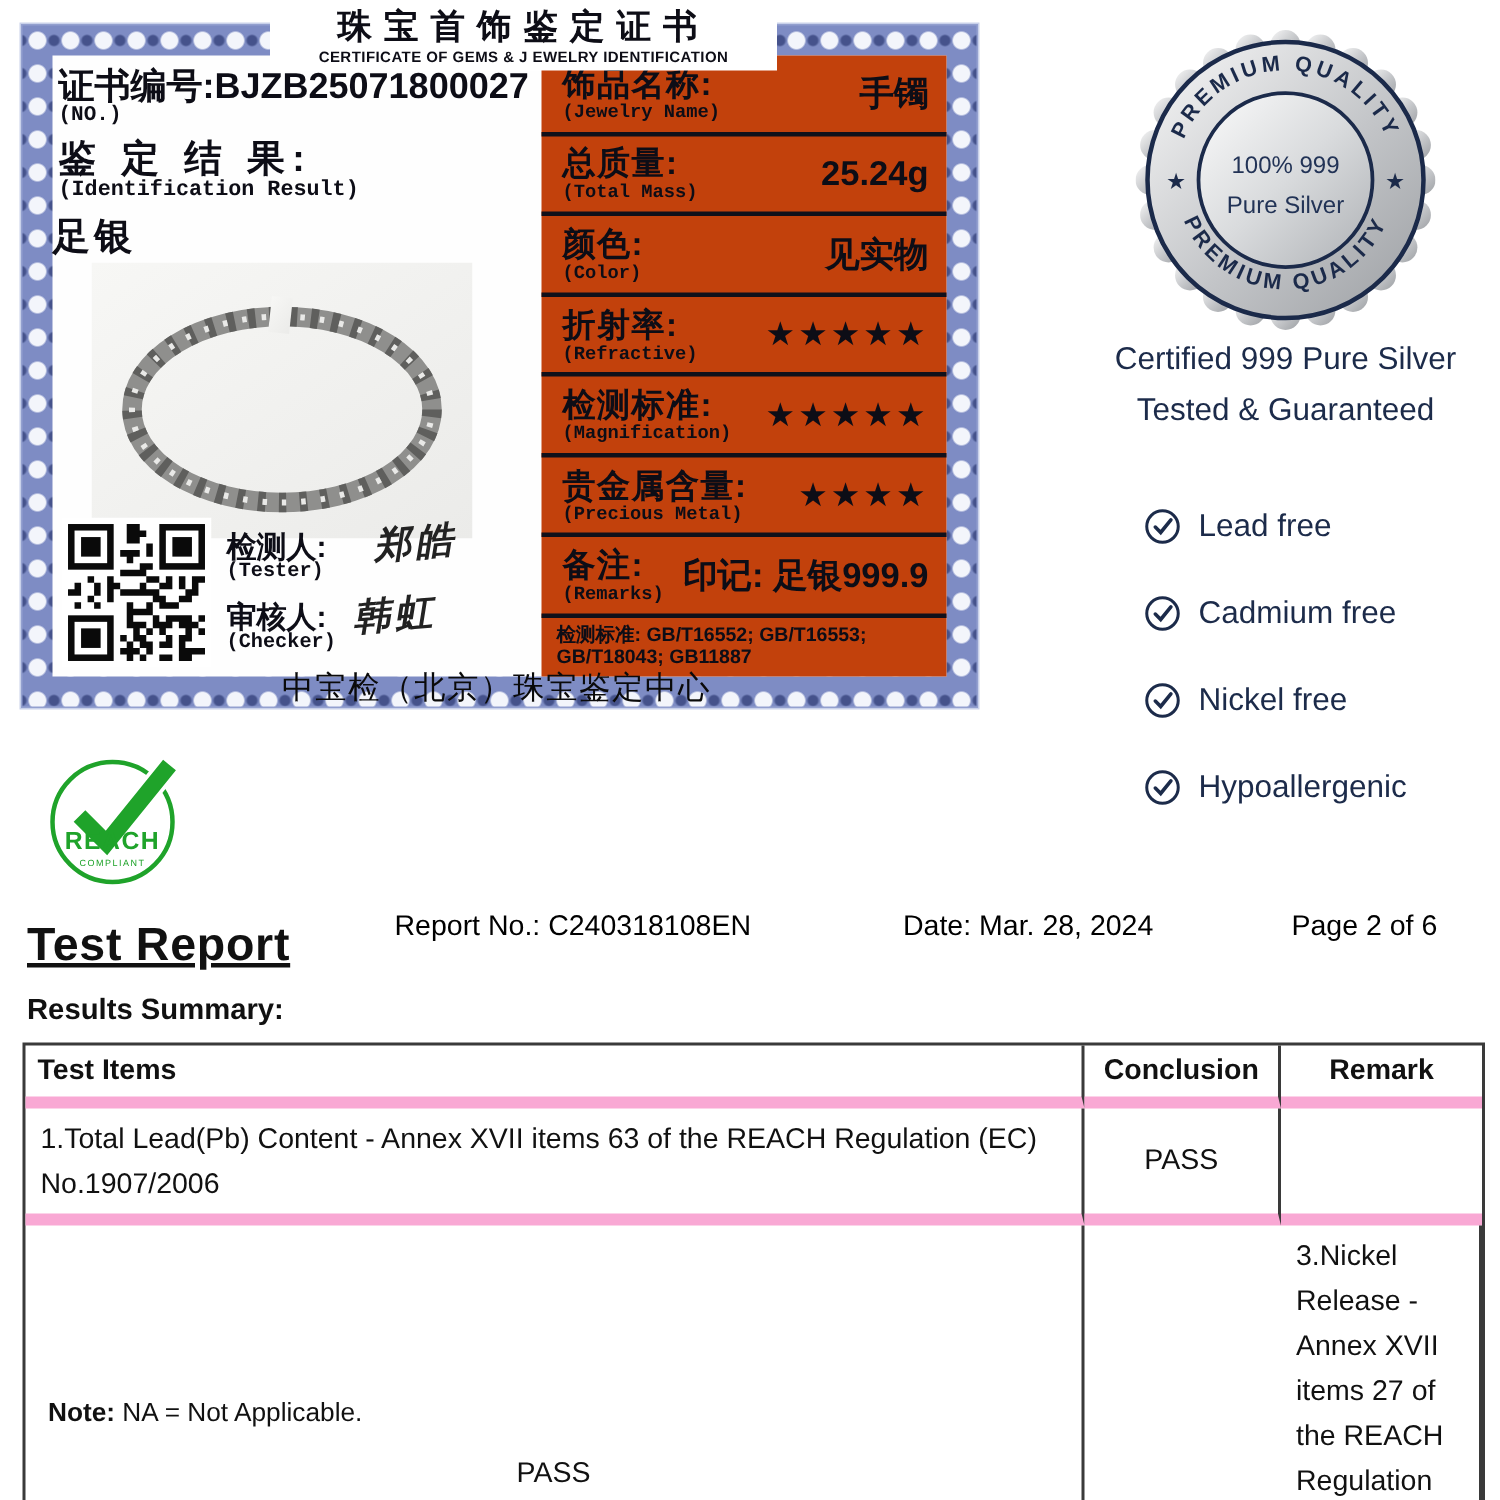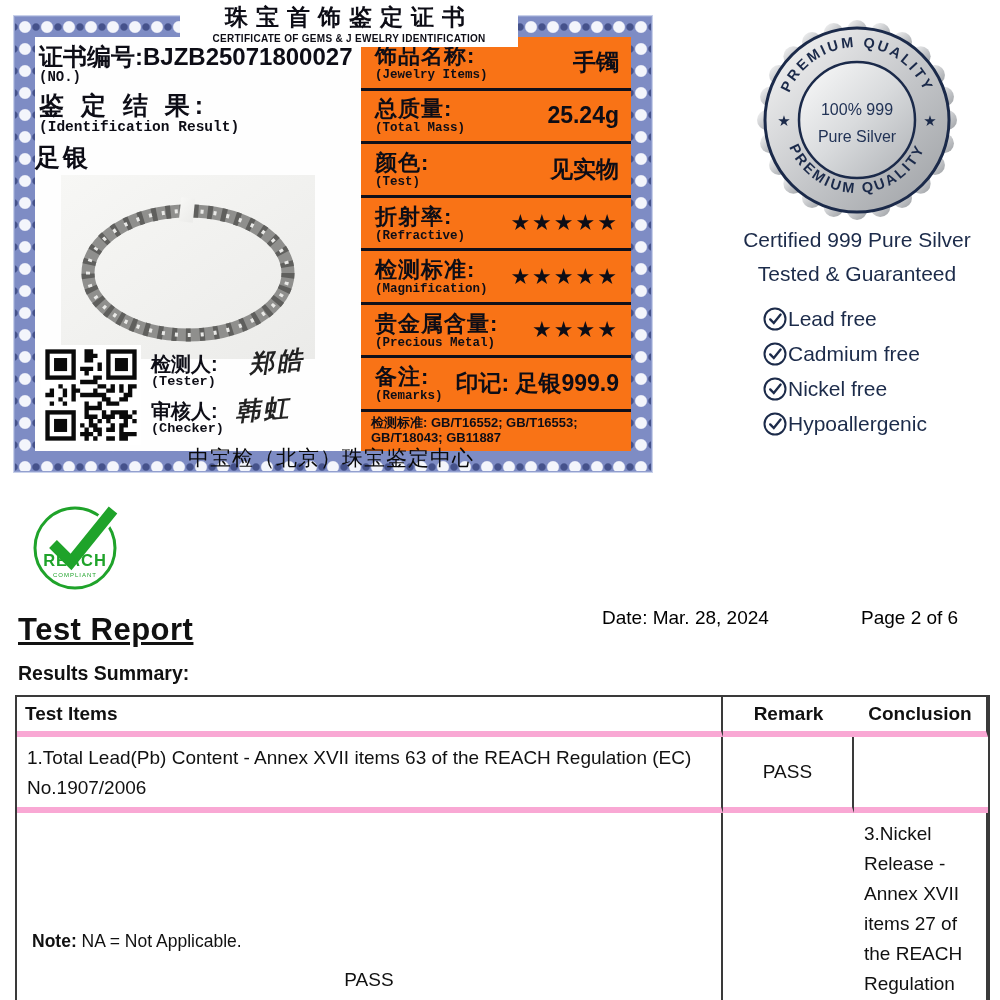--- a/index.html
+++ b/index.html
@@ -11,21 +11,21 @@
   #cert{left:14px;top:16px;width:638px;height:456px;
     background-color:#7e8cc4;
     background-image:
       radial-gradient(circle,#f3f5fb 34%,rgba(243,245,251,0) 42%),
       radial-gradient(circle,#45528b 20%,rgba(69,82,139,0) 28%);
     background-size:22px 22px,22px 22px;
     background-position:0 0,11px 0;
     box-shadow:inset 0 0 0 1px #93a0cf, 0 0 0 1px #c9d1ea;}
   #cert-inner{position:absolute;left:21px;top:21px;right:21px;bottom:21px;background:#fefefe;}
 
-  #cert-table{position:absolute;left:326px;top:0;right:0;bottom:0;background:#f97316;display:flex;flex-direction:column;}
+  #cert-table{position:absolute;left:326px;top:0;right:0;bottom:0;background:#c2410c;display:flex;flex-direction:column;}
   .crow{flex:1;display:flex;align-items:center;justify-content:space-between;padding:2px 12px 2px 14px;border-bottom:3px solid #10101a;}
   .clabel .cn{font-size:22px;font-weight:700;color:#0d0d16;letter-spacing:1px;line-height:25px;white-space:nowrap;}
   .clabel .en{font-family:"Liberation Mono","DejaVu Sans Mono",monospace;font-size:12.5px;font-weight:700;line-height:14px;color:#0d0d16;white-space:nowrap;}
   .cval{font-size:23px;font-weight:700;color:#0d0d16;white-space:nowrap;}
   .cval.stars{font-size:22px;letter-spacing:2px;}
   .cstandards{height:36px;padding:3px 10px 0;font-weight:700;font-size:13px;line-height:15px;color:#0d0d16;white-space:nowrap;overflow:hidden;}
 
   .cert-left-text{position:absolute;white-space:nowrap;color:#0d0d16;}
   .mono{font-family:"Liberation Mono","DejaVu Sans Mono",monospace;font-weight:700;}
   .sig{font-size:25px;font-weight:700;font-style:italic;letter-spacing:3px;color:#222;transform:rotate(-5deg);white-space:nowrap;}
@@ -33,34 +33,34 @@
   #titlePlate{left:180px;top:0;width:338px;z-index:6;background:#fff;text-align:center;padding:2px 0 3px;}
   .title-cn{font-size:23px;font-weight:700;letter-spacing:8px;white-space:nowrap;color:#0d0d16;}
   .title-en{font-size:10px;font-weight:700;letter-spacing:0.3px;white-space:nowrap;color:#0d0d16;}
 
   #certFooter{left:188px;top:444px;z-index:7;font-family:"Liberation Serif","DejaVu Serif",serif;font-size:21px;letter-spacing:1px;color:#0a0a0a;white-space:nowrap;}
 
   
   #badge{left:757px;top:20px;}
   .claims-head{left:712px;width:290px;text-align:center;font-size:21px;color:#1c2b4a;white-space:nowrap;}
   #claims{left:762px;top:306px;}
-  .claim-item{display:flex;align-items:center;margin-bottom:9px;height:26px;}
+  .claim-item{display:flex;align-items:center;gap:11px;margin-bottom:9px;height:26px;margin-top:32px;}
   .claim-label{font-size:21px;color:#1c2b4a;white-space:nowrap;}
 
   
   #reach{left:25px;top:490px;}
 
   
   #rTitle{left:18px;top:612px;font-size:31px;font-weight:700;letter-spacing:0.5px;text-decoration:underline;}
   .rmeta{top:607px;font-size:19px;color:#000;white-space:nowrap;}
 
   
   #summaryHead{left:18px;top:662px;font-size:19.5px;font-weight:700;}
   #resultsTable{left:15px;top:695px;width:971px;border:2px solid #3a3a3a;display:grid;grid-template-columns:706px 131px 1fr;font-size:19px;background:#fff;}
-  .cell{border-bottom:6px solid #f9a8d4;}
+  .cell{border-bottom:8px solid #f9a8d4;}
   .bR{border-right:2px solid #3a3a3a;}
   .th{font-weight:700;padding:6px 8px;}
   .thc{text-align:center;}
   .td-item{padding:6px 10px 4px;line-height:30px;}
   .td-center{display:flex;align-items:center;justify-content:center;}
   .lastrow{border-bottom:none;}
   #note{left:18px;top:931px;font-size:17.5px;}
   #note b{font-weight:700;padding-left:14px;}
 </style>
 </head>
@@ -119,35 +119,35 @@
       <div class="cert-left-text sig" style="left:214px;top:308px;">郑皓</div>
 
       <div class="cert-left-text" style="left:116px;top:361px;font-size:20px;font-weight:700;">审核人:</div>
       <div class="cert-left-text mono" style="left:116px;top:384px;font-size:13.5px;">(Checker)</div>
       <div class="cert-left-text sig" style="left:200px;top:356px;">韩虹</div>
 
       <div id="cert-table">
         <div class="crow">
           <div class="clabel">
               <div class="cn">饰品名称:</div>
-            <div class="en">(Jewelry Items)</div>
+            <div class="en">(Jewelry Name)</div>
             </div>
           <div class="cval">手镯</div>
         </div>
         <div class="crow">
           <div class="clabel">
               <div class="cn">总质量:</div>
             <div class="en">(Total Mass)</div>
             </div>
           <div class="cval">25.24g</div>
         </div>
         <div class="crow">
           <div class="clabel">
               <div class="cn">颜色:</div>
-            <div class="en">(Test)</div>
+            <div class="en">(Color)</div>
             </div>
           <div class="cval">见实物</div>
         </div>
         <div class="crow">
           <div class="clabel">
               <div class="cn">折射率:</div>
             <div class="en">(Refractive)</div>
             </div>
           <div class="cval stars">★★★★★</div>
         </div>
@@ -278,29 +278,30 @@
 
   <svg class="abs" id="reach" width="100" height="110" viewBox="0 0 100 110">
     <circle cx="50" cy="58" r="40" fill="#fff" stroke="#1fa32a" stroke-width="3"></circle>
     <path d="M28 54 L46 72 L88 20" fill="none" stroke="#ffffff" stroke-width="16"></path>
     <path d="M28 54 L46 72 L88 20" fill="none" stroke="#1fa32a" stroke-width="11"></path>
     <text x="50" y="76" text-anchor="middle" font-size="16.5" font-weight="bold" letter-spacing="1" fill="#1fa32a">REACH</text>
     <text x="50" y="87" text-anchor="middle" font-size="6" letter-spacing="1" fill="#1fa32a">COMPLIANT</text>
   </svg>
 
   <div class="abs" id="rTitle">Test Report</div>
+  <div class="abs rmeta" style="left:263px;">Report No.: C240318108EN</div>
   <div class="abs rmeta" style="left:602px;">Date: Mar. 28, 2024</div>
   <div class="abs rmeta" style="left:861px;">Page 2 of 6</div>
 
   <div class="abs" id="summaryHead">Results Summary:</div>
 
   <div class="abs" id="resultsTable">
     <div class="cell bR th">Test Items</div>
+    <div class="cell bR th thc">Conclusion</div>
     <div class="cell th thc">Remark</div>
-    <div class="cell bR th thc">Conclusion</div>
 
     <div class="cell bR td-item">1.Total Lead(Pb) Content - Annex XVII items 63 of the REACH Regulation (EC) No.1907/2006</div>
     <div class="cell bR td-center">PASS</div>
     <div class="cell td-center"></div>
 
     <div class="cell bR td-center">PASS</div>
     <div class="cell td-center"></div>
 
     <div class="cell lastrow bR td-item">3.Nickel Release - Annex XVII items 27 of the REACH Regulation (EC) No. 1907/2006 &amp; amended (EC) No. 552/2009</div>
     <div class="cell lastrow bR td-center">PASS</div>

